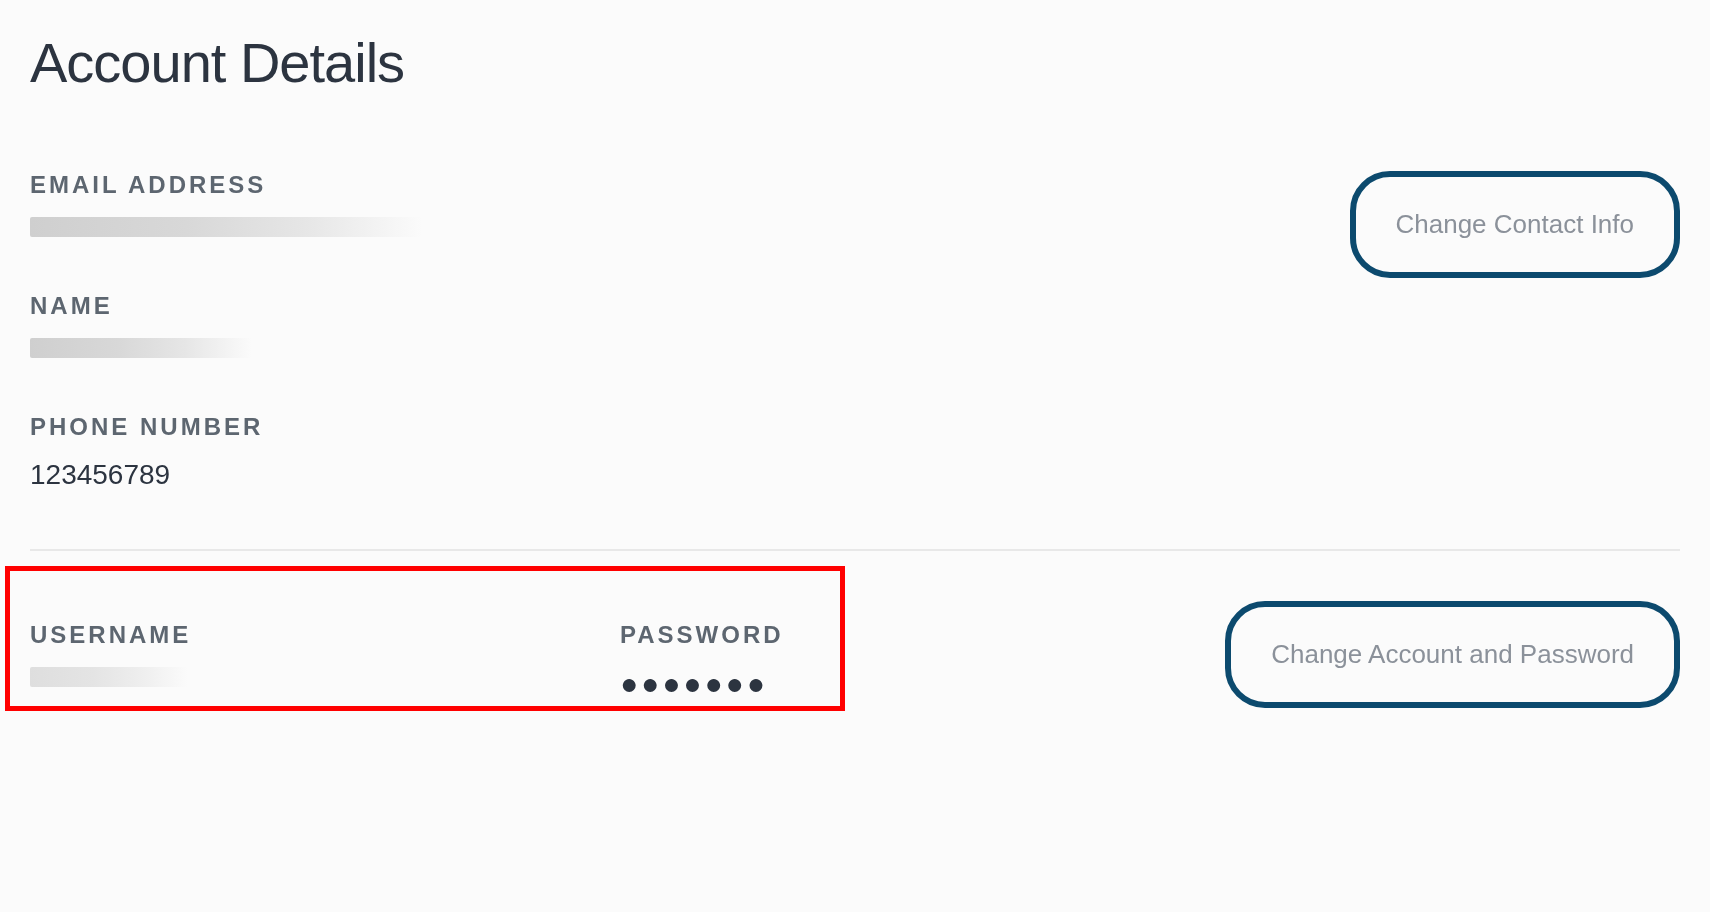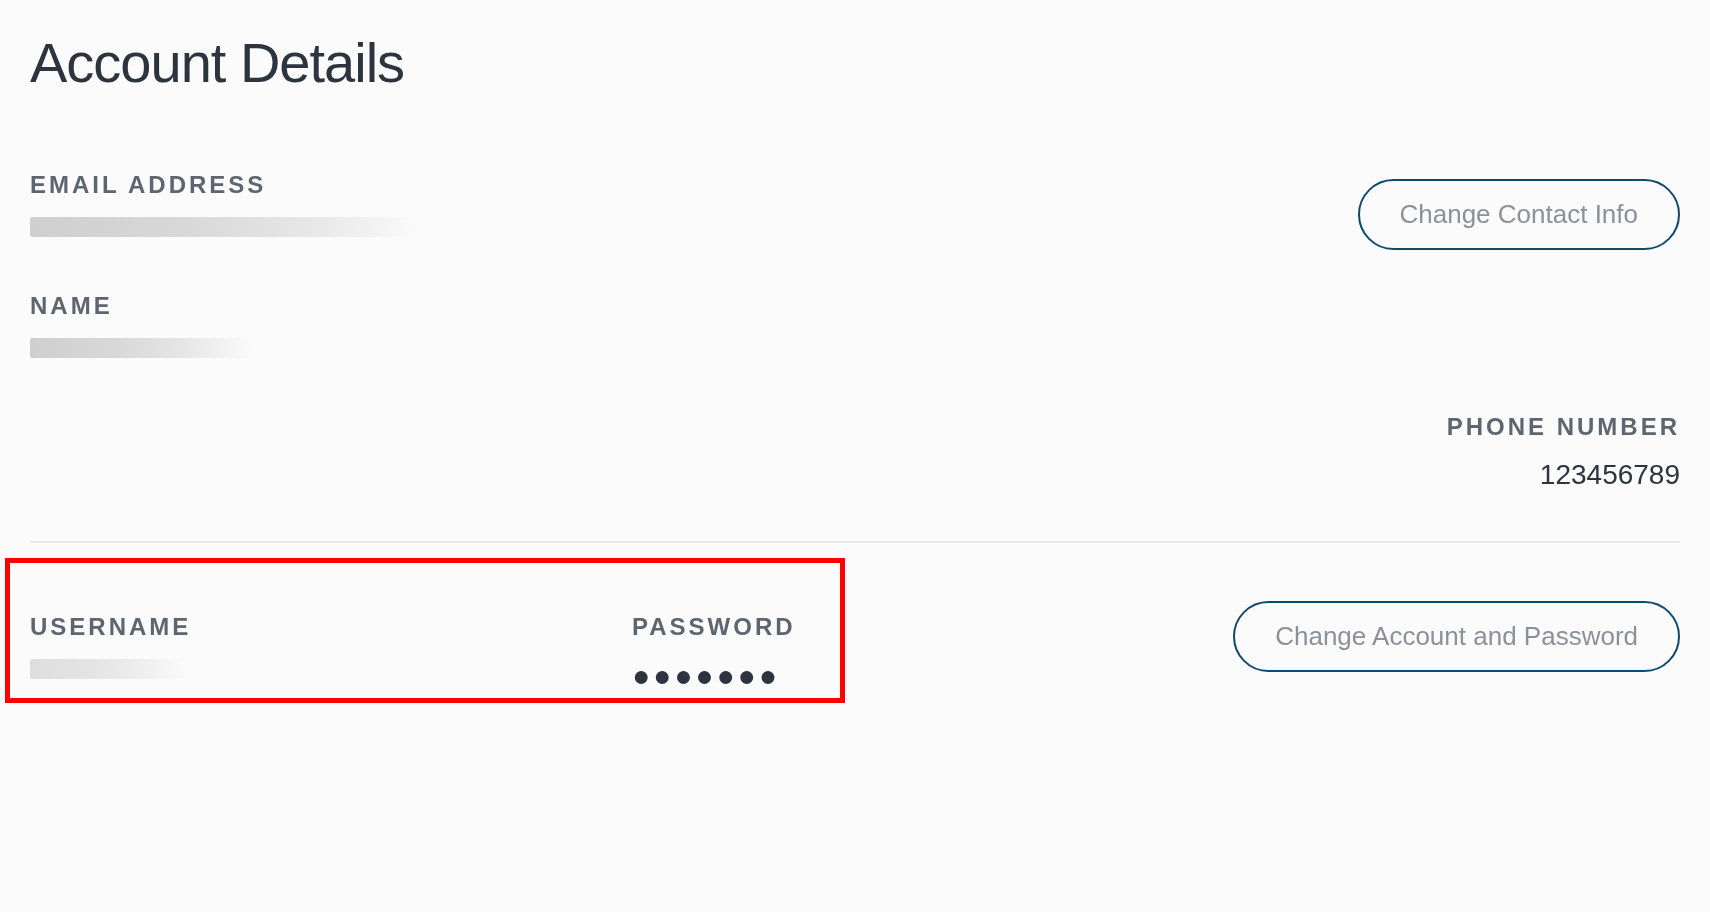--- a/index.html
+++ b/index.html
@@ -32,22 +32,21 @@
       padding-bottom: 50px;
       border-bottom: 2px solid #e8e8e8;
       margin-bottom: 50px;
     }
     
     .field-group {
       margin-bottom: 55px;
     }
     
     .field-group:last-child {
-      margin-bottom: 0;
-      text-align: right;
+      margin-bottom: 8px;
     }
     
     .field-label {
       font-size: 24px;
       font-weight: 650;
       color: #5d6670;
       letter-spacing: 3px;
       margin-bottom: 18px;
     }
     
@@ -75,34 +74,33 @@
     .redacted.username-width {
       width: 158px;
       background: linear-gradient(to right, #dedede 0%, #e4e4e4 40%, #eeeeee 70%, rgba(238,238,238,0) 100%);
     }
     
     .action-button {
       position: absolute;
       top: 0;
       right: 0;
       background: transparent;
-      border: 2px solid #0c4a6e;
+      border: 6px solid #0c4a6e;
       border-radius: 40px;
-      padding: 18px 40px;
+      padding: 32px 40px;
       font-size: 26px;
       font-weight: 400;
       color: #8b919a;
       cursor: pointer;
       font-family: inherit;
-      margin-top: 8px;
     }
     
     .credentials-row {
       display: flex;
-      gap: 12px;
+      gap: 0;
     }
     
     .credentials-col {
       width: 590px;
     }
     
     .highlight-box {
       position: absolute;
       border: 5px solid #ff0000;
       pointer-events: none;

